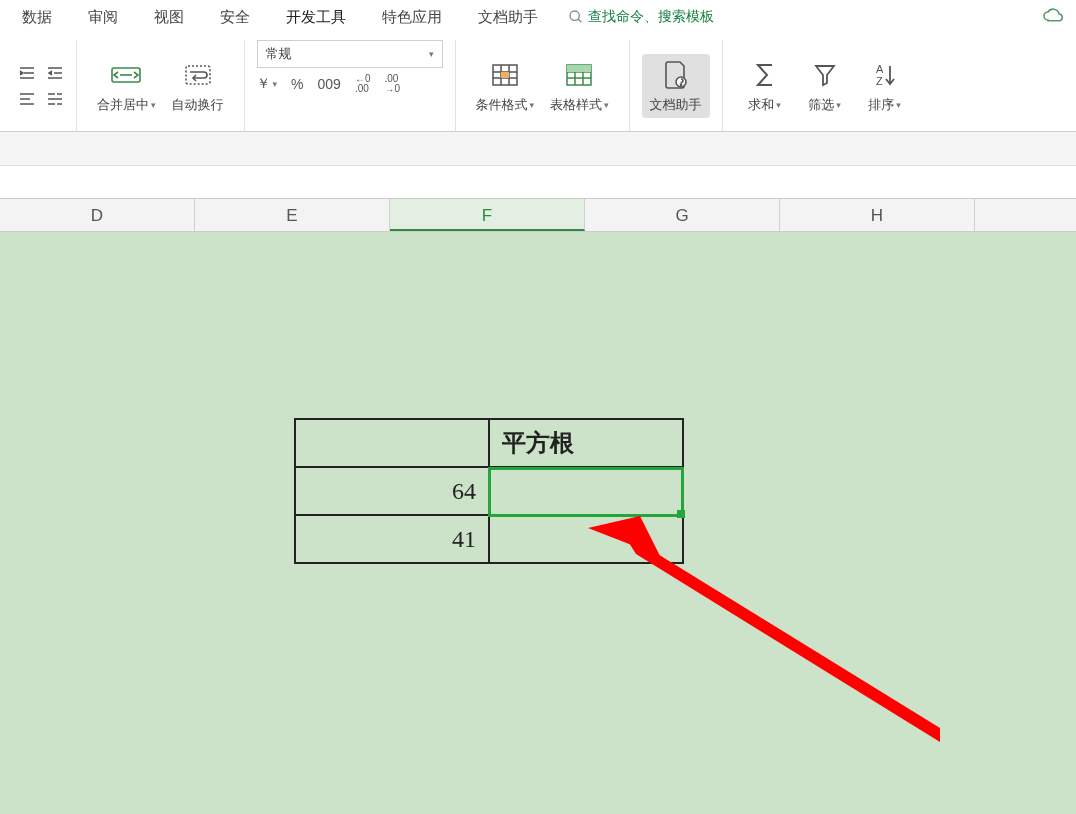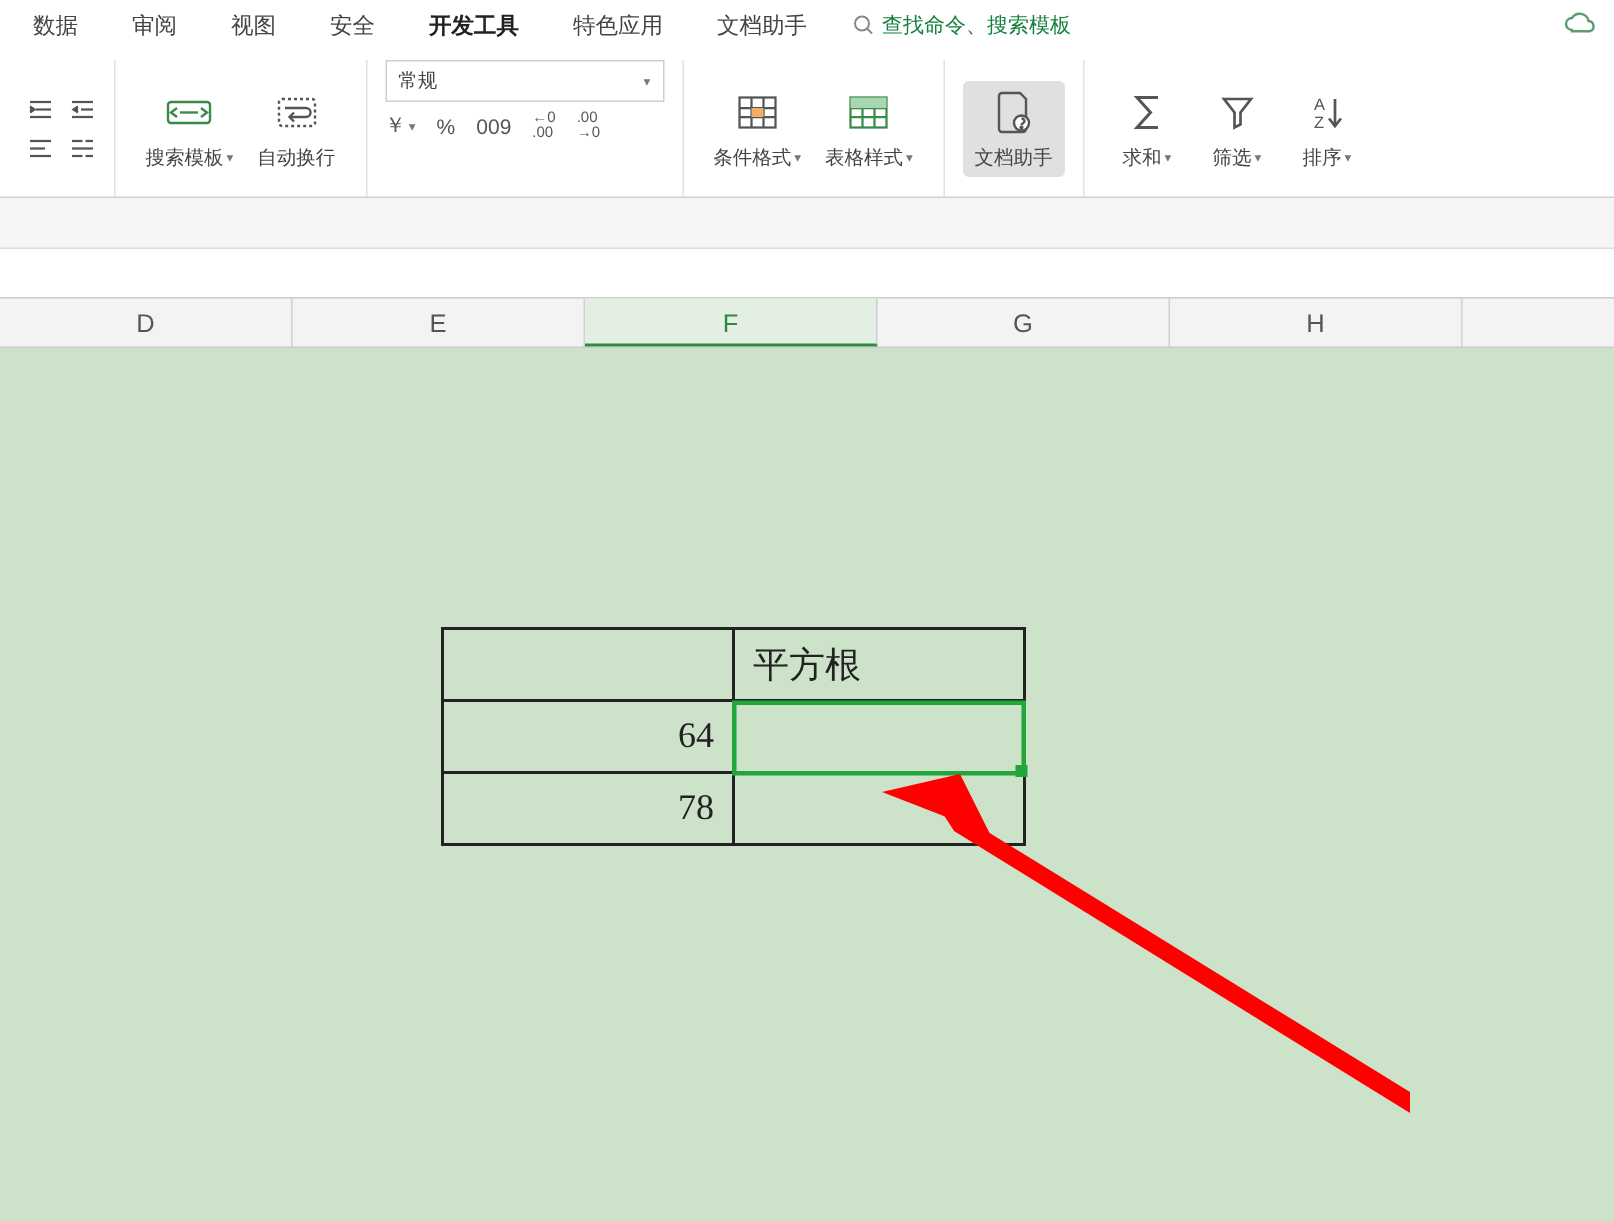--- a/index.html
+++ b/index.html
@@ -20,21 +20,21 @@
   padding: 0 4px;
   background: #fff;
   font-size: 15px;
   color: #444;
 }
 .menu-item {
   padding: 6px 18px;
   cursor: pointer;
 }
 .menu-item.active {
-  font-weight: 700;
+  font-weight: 400;
   color: #222;
 }
 .search-box {
   display: flex;
   align-items: center;
   color: #15803d;
   font-size: 14px;
   margin-left: 12px;
 }
 .search-box svg { margin-right: 4px; }
@@ -152,21 +152,21 @@
 }
 .inner-table td {
   border: 2px solid #222;
   height: 48px;
   font-size: 24px;
   font-family: "SimSun","Songti SC",serif;
   color: #222;
   background: #cce3c9;
 }
 .inner-table td.c-left { width: 194px; text-align: right; padding-right: 12px; margin-left: 42px; }
-.inner-table td.c-right { width: 194px; text-align: left; padding-left: 12px; }
+.inner-table td.c-right { width: 194px; text-align: left; padding-left: 12px; font-weight: bold; }
 .inner-table td.header-cell { font-family: "Microsoft YaHei","SimHei",sans-serif; }
 
 
 .active-cell {
   position: absolute;
   border: 3px solid #22a53b;
   background: transparent;
   pointer-events: none;
 }
 .active-cell::after {
@@ -251,21 +251,21 @@
     <div class="big-btn">
       <div class="bicon">
         <svg width="32" height="26" viewBox="0 0 32 26" fill="none" stroke="#3a8a4a" stroke-width="1.6">
             <rect x="2" y="6" width="28" height="14" rx="2"></rect>
             <line x1="10" y1="13" x2="22" y2="13" stroke="#3a8a4a"></line>
             <polyline points="8,10 4,13 8,16"></polyline>
             <polyline points="24,10 28,13 24,16"></polyline>
           </svg>
       </div>
       <div class="lbl">
-          <span>搜索模板</span>
+          <span>合并居中</span>
           <span class="dd">▾</span>
         </div>
     </div>
     <div class="big-btn">
       <div class="bicon">
         <svg width="32" height="26" viewBox="0 0 32 26" fill="none" stroke="#555" stroke-width="1.6">
             <rect x="4" y="4" width="24" height="18" rx="2" stroke-dasharray="2 2"></rect>
             <path d="M8 10 h14 a3 3 0 0 1 0 6 h-10"></path>
             <polyline points="14,13 11,16 14,19"></polyline>
           </svg>
@@ -415,21 +415,21 @@
       <tbody>
           <tr>
         <td class="c-left"></td>
         <td class="c-right header-cell">平方根</td>
       </tr>
       <tr>
         <td class="c-left">64</td>
         <td class="c-right"></td>
       </tr>
       <tr>
-        <td class="c-left">78</td>
+        <td class="c-left">41</td>
         <td class="c-right"></td>
       </tr>
     </tbody>
       </table>
   </div>
 
   <div class="active-cell" style="left:488px; top:235px; width:196px; height:50px;"></div>
 
   <svg class="arrow" style="left:500px; top:260px;" width="460" height="260" viewBox="0 0 460 260">
     <polygon points="88,36 140,24 160,64" fill="#ff0000"></polygon>

